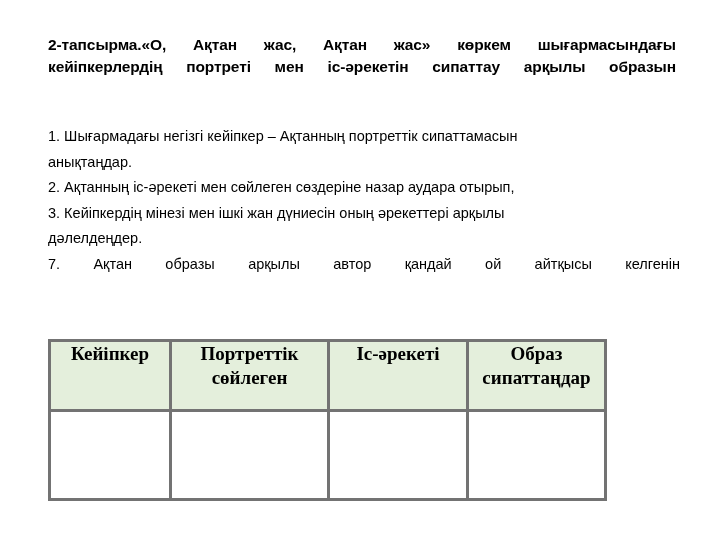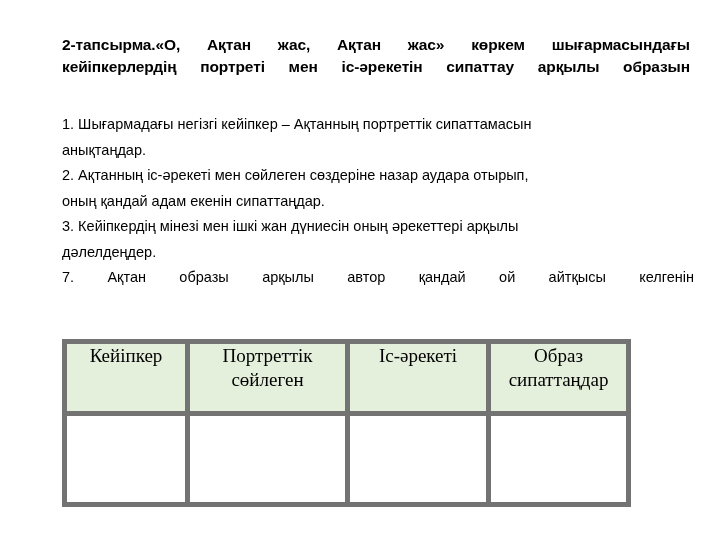--- a/index.html
+++ b/index.html
@@ -14,21 +14,20 @@
     font-family: "Liberation Sans", sans-serif;
     color: #000000;
   }
 
   .slide {
     position: relative;
     width: 656px;
     height: 540px;
     background: #ffffff;
     box-sizing: border-box;
-    margin-left: 14px;
   }
 
   
   .title-block {
     position: absolute;
     left: 48px;
     top: 34px;
     width: 628px;
     font-weight: bold;
     font-size: 15.5px;
@@ -49,21 +48,21 @@
   }
   .title-block .last-line {
     display: block;
     text-align: left;
   }
 
   
   .tasks {
     position: absolute;
     left: 48px;
-    top: 112px;
+    top: 124px;
     width: 632px;
     font-size: 14.5px;
     line-height: 25.5px;
     text-align: left;
   }
   .tasks p {
     margin: 0;
   }
   .tasks .just-line {
     display: block;
@@ -83,23 +82,24 @@
     top: 339px;
     width: 544px;
   }
   table.grid {
     border-collapse: collapse;
     table-layout: fixed;
     width: 544px;
     border: 3px solid #000000;
   }
   table.grid td {
-    border: 5px solid #737373;
+    border: 3px solid #737373;
     padding: 0;
     vertical-align: top;
+    font-weight: bold;
   }
   .hdr-row td {
     background: #e4efdc;
     height: 67px;
     text-align: center;
     font-family: "Liberation Serif", serif;
     font-size: 19px;
     line-height: 24px;
     padding-top: 4px;
   }
@@ -128,21 +128,20 @@
 
   <div class="tasks">
 
     <p>
       <span class="last-line">1. Шығармадағы негізгі кейіпкер – Ақтанның портреттік сипаттамасын</span>
       <span class="last-line">анықтаңдар.</span>
     </p>
 
     <p>
       <span class="last-line">2. Ақтанның іс-әрекеті мен сөйлеген сөздеріне назар аудара отырып,</span>
-      <span class="last-line">оның қандай адам екенін сипаттаңдар.</span>
     </p>
 
     <p>
       <span class="last-line">3. Кейіпкердің мінезі мен ішкі жан дүниесін оның әрекеттері арқылы</span>
       <span class="last-line">дәлелдеңдер.</span>
     </p>
 
     <p>
       <span class="just-line">7. Ақтан образы арқылы автор қандай ой айтқысы келгенін</span>
     </p>

